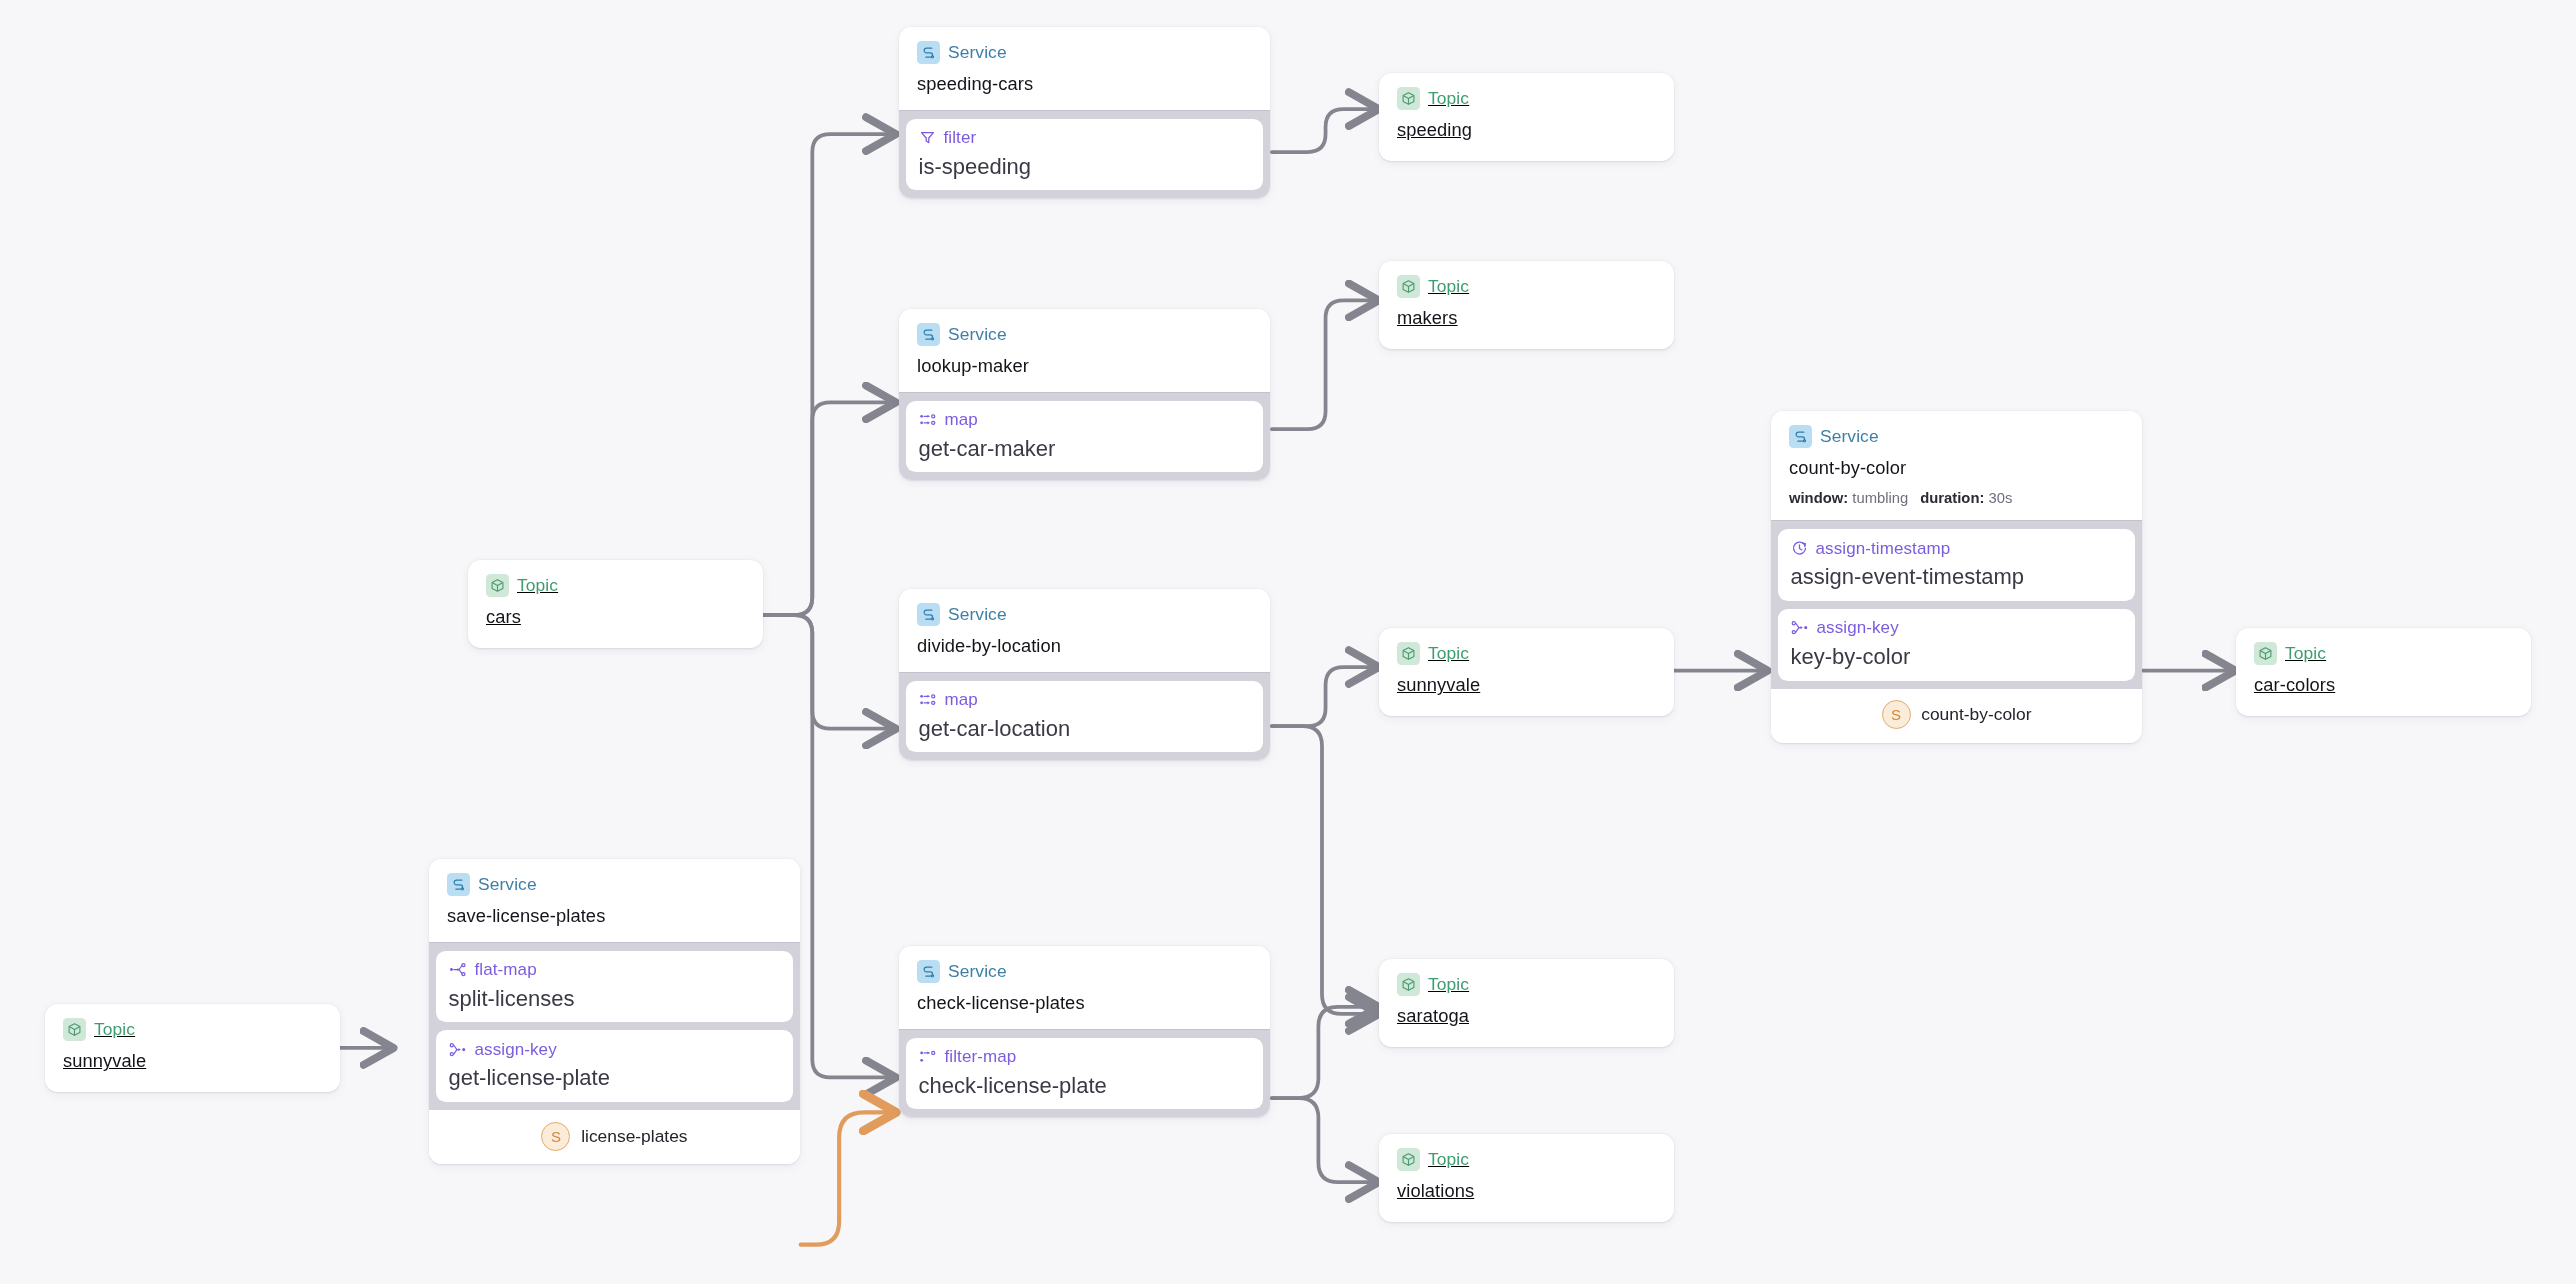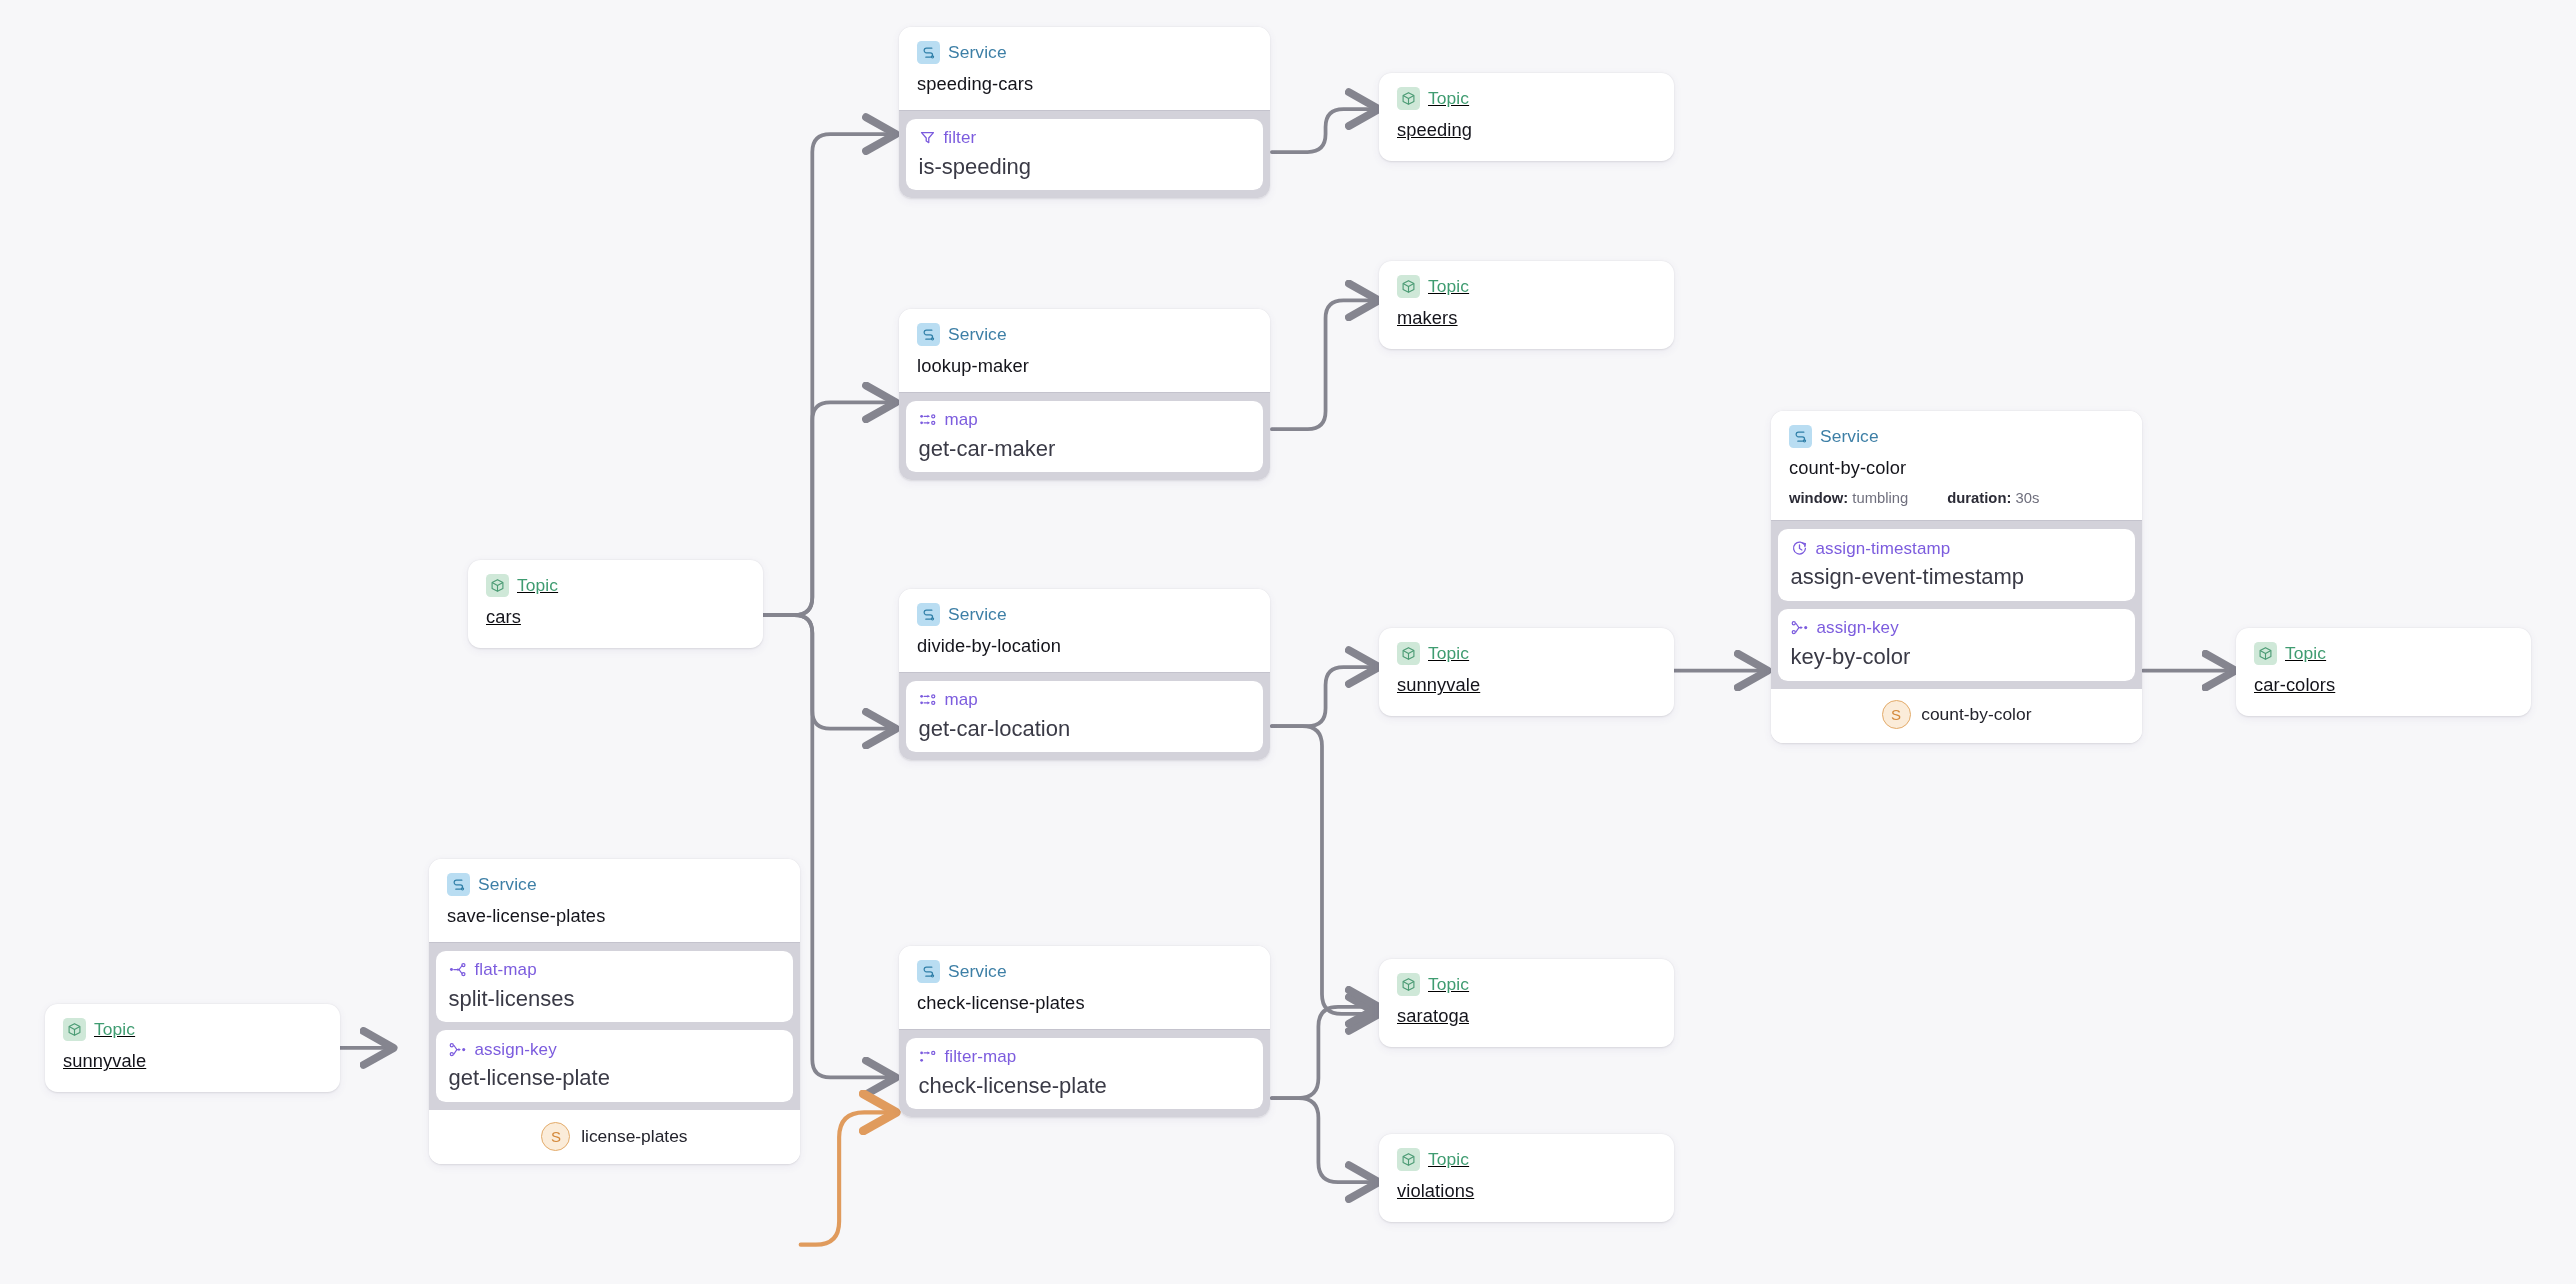--- a/index.html
+++ b/index.html
@@ -40,21 +40,21 @@
     font-size:18.3px;
     color:#14141b;
     letter-spacing:0.1px;
     white-space:nowrap;
   }
 
   
   .service{width:371px;}
   .svc-head{padding:14.3px 18px 14.3px 18px;background:#fff;}
   .svc-meta{
-    display:flex;gap:39px;margin-top:10.7px;
+    display:flex;gap:12px;margin-top:10.7px;
     font-size:14.8px;white-space:nowrap;
   }
   .svc-meta .mk{color:#2b2b36;font-weight:bold;}
   .svc-meta .mv{color:#6f6f7d;}
   .ops{
     background:#d3d2da;
     padding:8px 7px;
     display:flex;flex-direction:column;gap:8px;
     border-top:0.9px solid #c4c3cd;
   }

